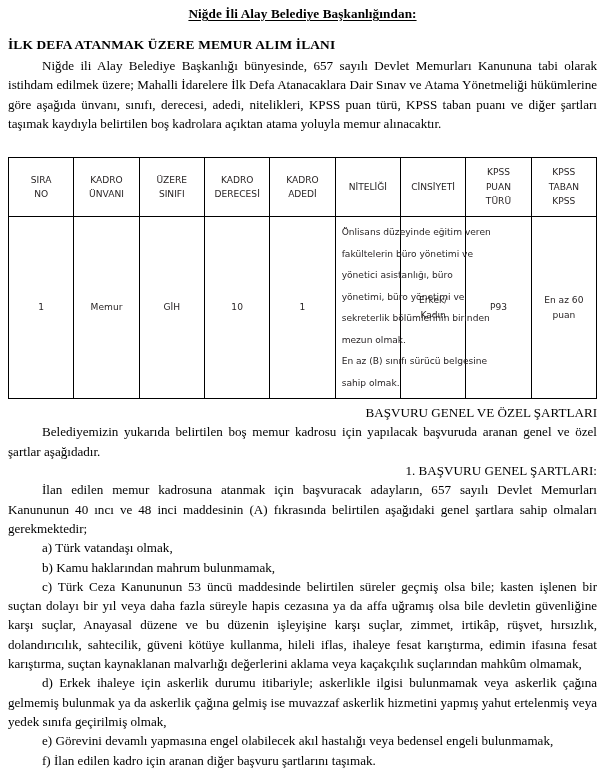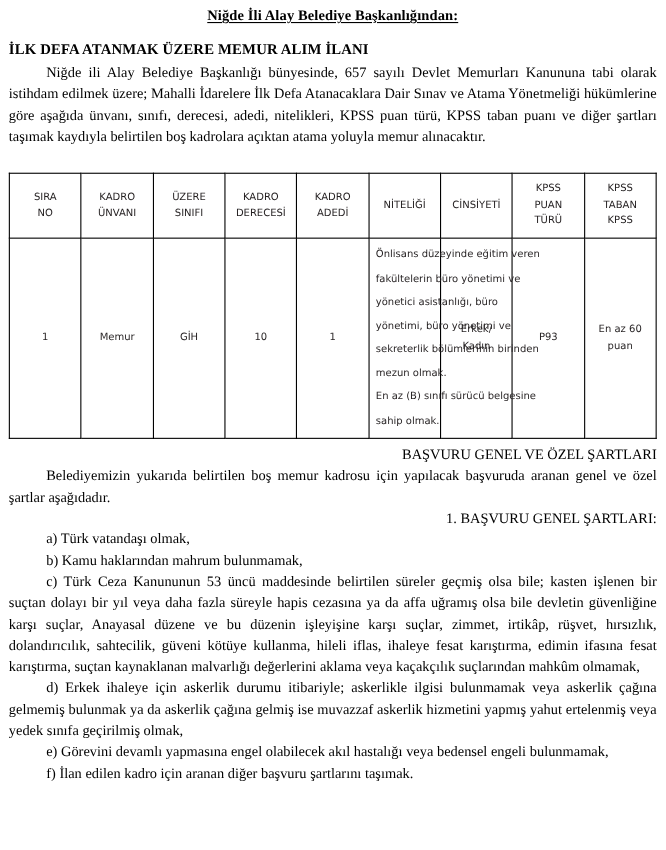--- a/index.html
+++ b/index.html
@@ -192,20 +192,21 @@
         </tr>
       </tbody>
     </table>
 
     <div class="sec-head">BAŞVURU GENEL VE ÖZEL ŞARTLARI</div>
 
     <p class="body">Belediyemizin yukarıda belirtilen boş memur kadrosu için yapılacak başvuruda aranan genel ve özel şartlar aşağıdadır.</p>
 
     <div class="sec-head">1. BAŞVURU GENEL ŞARTLARI:</div>
 
+    <p class="body">İlan edilen memur kadrosuna atanmak için başvuracak adayların, 657 sayılı Devlet Memurları Kanununun 40 ıncı ve 48 inci maddesinin (A) fıkrasında belirtilen aşağıdaki genel şartlara sahip olmaları gerekmektedir;</p>
 
     <p class="body">a) Türk vatandaşı olmak,</p>
     <p class="body">b) Kamu haklarından mahrum bulunmamak,</p>
     <p class="body">c) Türk Ceza Kanununun 53 üncü maddesinde belirtilen süreler geçmiş olsa bile; kasten işlenen bir suçtan dolayı bir yıl veya daha fazla süreyle hapis cezasına ya da affa uğramış olsa bile devletin güvenliğine karşı suçlar, Anayasal düzene ve bu düzenin işleyişine karşı suçlar, zimmet, irtikâp, rüşvet, hırsızlık, dolandırıcılık, sahtecilik, güveni kötüye kullanma, hileli iflas, ihaleye fesat karıştırma, edimin ifasına fesat karıştırma, suçtan kaynaklanan malvarlığı değerlerini aklama veya kaçakçılık suçlarından mahkûm olmamak,</p>
     <p class="body">d) Erkek ihaleye için askerlik durumu itibariyle; askerlikle ilgisi bulunmamak veya askerlik çağına gelmemiş bulunmak ya da askerlik çağına gelmiş ise muvazzaf askerlik hizmetini yapmış yahut ertelenmiş veya yedek sınıfa geçirilmiş olmak,</p>
     <p class="body">e) Görevini devamlı yapmasına engel olabilecek akıl hastalığı veya bedensel engeli bulunmamak,</p>
     <p class="body">f)  İlan edilen kadro için aranan diğer başvuru şartlarını taşımak.</p>
 
   </div>
 </div>

